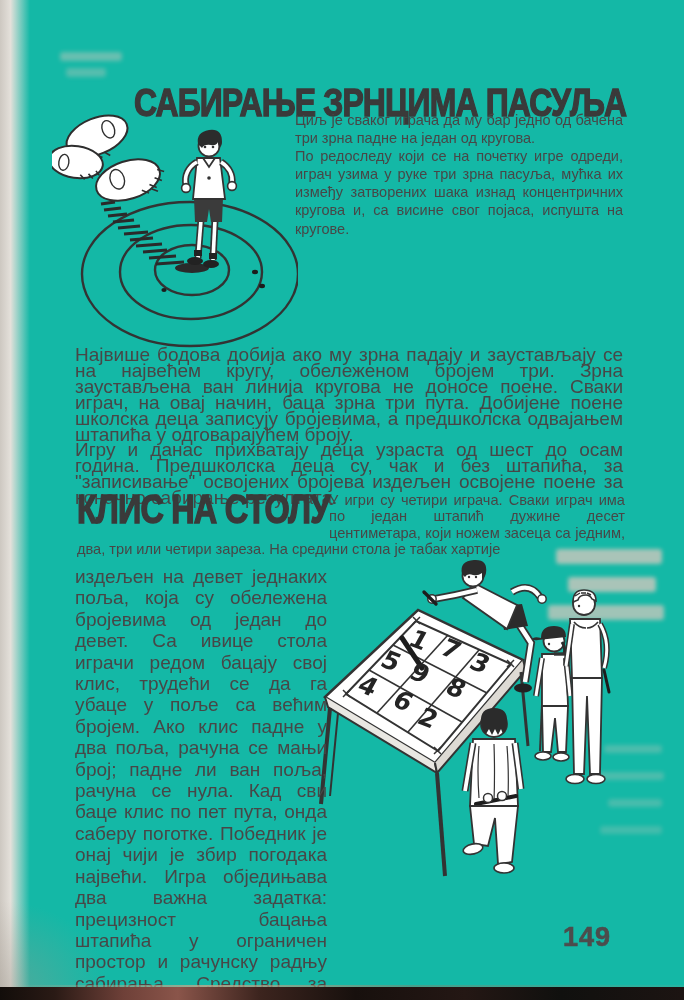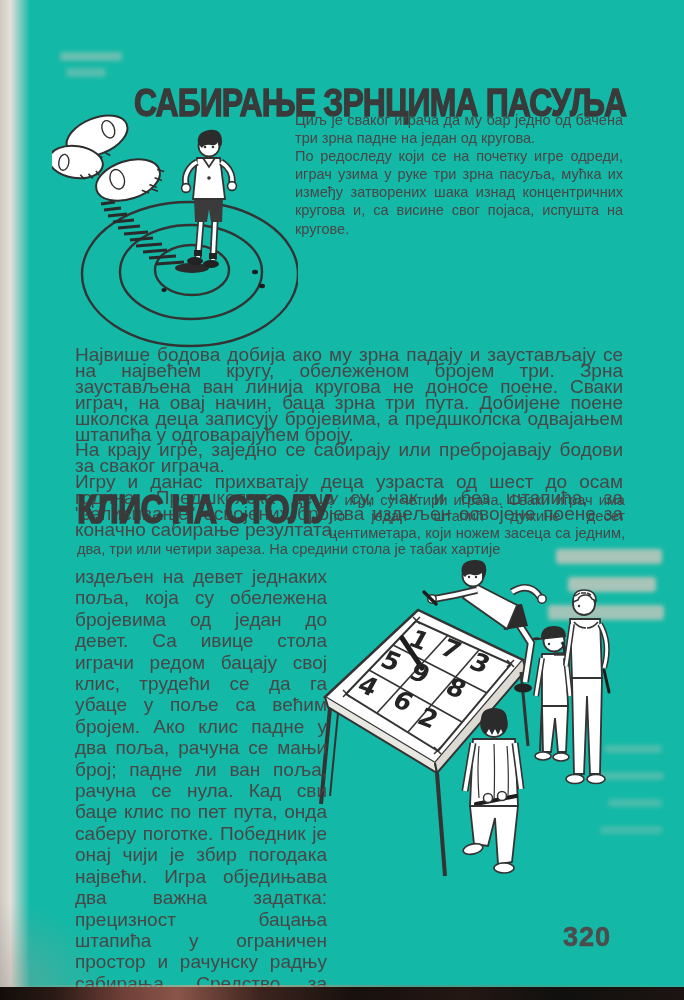--- a/index.html
+++ b/index.html
@@ -135,21 +135,20 @@
       </g>
     </g>
   </svg>
 
   <div class="s1col txt">
     <p>Циљ је сваког играча да му бар једно од бачена три зрна падне на један од кругова.</p>
     <p>По редоследу који се на почетку игре одреди, играч узима у руке три зрна пасуља, мућка их између затворених шака изнад концентричних кругова и, са висине свог појаса, испушта на кругове.</p>
   </div>
   <div class="s1full txt">
     <p>Највише бодова добија ако му зрна падају и заустављају се на највећем кругу, обележеном бројем три. Зрна заустављена ван линија кругова не доносе поене. Сваки играч, на овај начин, баца зрна три пута. Добијене поене школска деца записују бројевима, а предшколска одвајањем штапића у одговарајућем броју.</p>
-    <p>На крају игре, заједно се сабирају или пребројавају бодови за сваког играча.</p>
     <p>Игру и данас прихватају деца узраста од шест до осам година. Предшколска деца су, чак и без штапића, за "записивање" освојених бројева издељен освојене поене за коначно сабирање резултата.</p>
   </div>
 
   <div class="s2intro">
     <div class="h2"><span>КЛИС НА СТОЛУ</span></div>
     <span>У игри су четири играча. Сваки играч има по један штапић дужине десет центиметара, који ножем засеца са једним, два, три или четири зареза. На средини стола је табак хартије</span>
   </div>
 
   <svg class="illus" style="left:316px;top:546px" width="345" height="370" viewBox="0 0 345 370">
 
@@ -261,16 +260,16 @@
     <span class="gn" style="left:140px;top:142px">8</span>
     <span class="gn" style="left:52px;top:140px">4</span>
     <span class="gn" style="left:87px;top:155px">6</span>
     <span class="gn" style="left:112px;top:172px">2</span>
   </div>
 
   <div class="s2col txt">
     <p>издељен на девет једнаких поља, која су обележена бројевима од један до девет. Са ивице стола играчи редом бацају свој клис, трудећи се да га убаце у поље са већим бројем. Ако клис падне у два поља, рачуна се мањи број; падне ли ван поља, рачуна се нула. Кад сви баце клис по пет пута, онда саберу поготке. Победник је онај чији је збир погодака највећи. Игра обједињава два важна задатка: прецизност бацања штапића у ограничен простор и рачунску радњу сабирања. Средство за игру, штапић, обележено засецањем дрвета, такође је у знаку бројева. Такмичарски карактер игре даје јој тон забаве, који одржава дечју пажњу.</p>
   </div>
 
-  <div class="pagenum">320</div>
+  <div class="pagenum">149</div>
 
   <div class="bottom-strip"></div>
 </div>
 
 </body></html>

